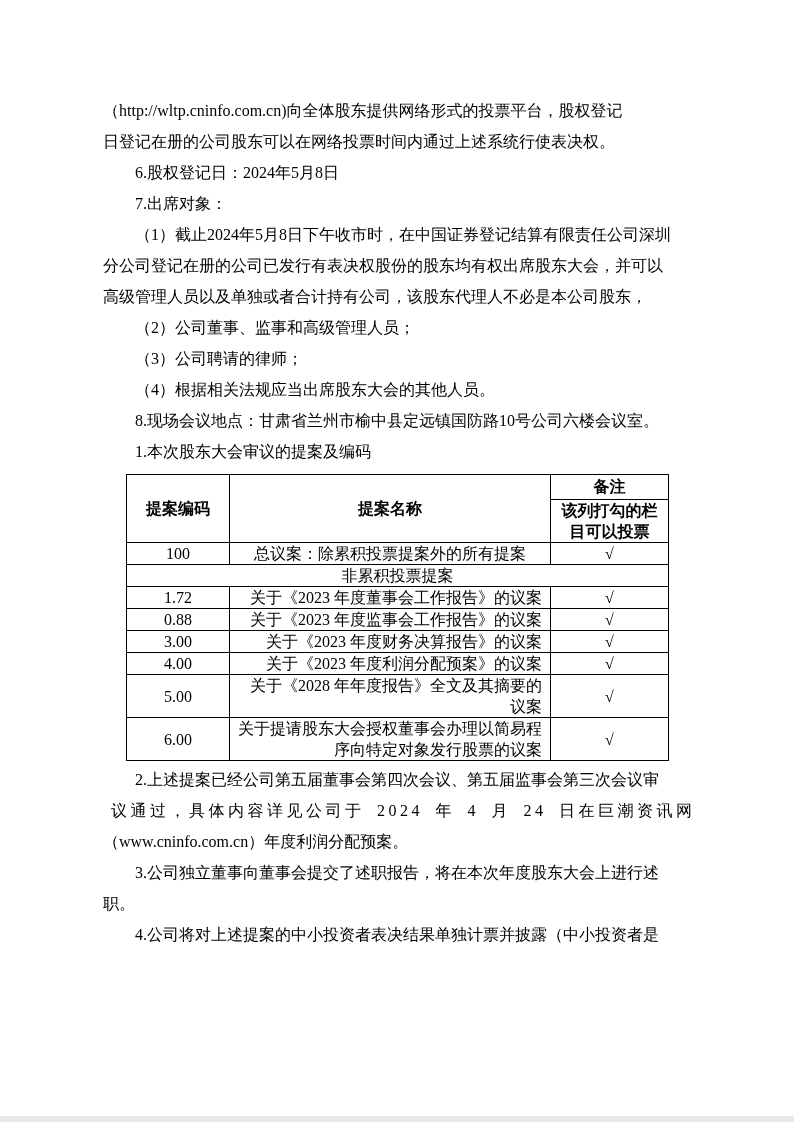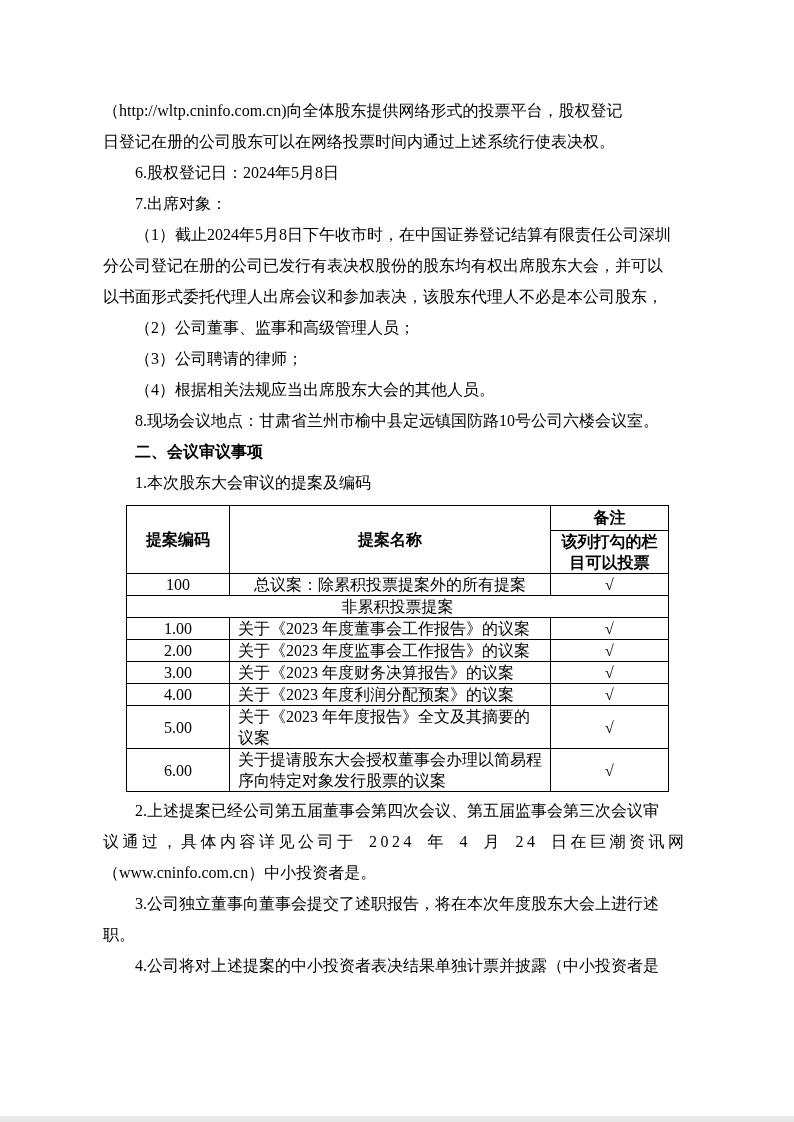--- a/index.html
+++ b/index.html
@@ -17,21 +17,21 @@
     left: 103px; top: 95px;
     width: 578px;
   }
   .line {
     font-size: 16px;
     line-height: 31px;
     white-space: nowrap;
   }
   .line.indent { padding-left: 32px; }
   .line.bold { font-weight: bold; }
-  .line.spread { letter-spacing: 3.5px; word-spacing: 5px; }
+  .line.spread { letter-spacing: 3.5px; word-spacing: 5px; margin-left: 8px; }
 
   table.proposals {
     border-collapse: collapse;
     table-layout: fixed;
     width: 542px;
     margin: 7px 0 3px 23px;
   }
   .proposals th, .proposals td {
     border: 1px solid #000000;
     font-size: 16px;
@@ -42,41 +42,40 @@
     font-weight: bold;
     line-height: 21px;
   }
   .proposals th.th-remark { height: 24px; line-height: 24px; }
   .proposals th.th-remark-note { height: 42px; font-family: Liberation Serif, serif; }
   .proposals tbody td {
     height: 21px;
     line-height: 21px;
   }
   .c-center { text-align: center; margin-left: 35px; }
-  .c-left { text-align: left; padding-left: 8px !important; padding-right: 8px !important; }
+  .c-left { text-align: right; padding-left: 8px !important; padding-right: 8px !important; }
 </style>
 </head>
 <body>
 
 <div class="page">
   <div class="content">
 
     <div id="lines-top">
         <div class="line">（http://wltp.cninfo.com.cn)向全体股东提供网络形式的投票平台，股权登记</div>
         <div class="line">日登记在册的公司股东可以在网络投票时间内通过上述系统行使表决权。</div>
         <div class="line indent">6.股权登记日：2024年5月8日</div>
         <div class="line indent">7.出席对象：</div>
         <div class="line indent">（1）截止2024年5月8日下午收市时，在中国证券登记结算有限责任公司深圳</div>
         <div class="line">分公司登记在册的公司已发行有表决权股份的股东均有权出席股东大会，并可以</div>
-        <div class="line">以书面形式委托代理人出席会议和参加表决，该股东代理人不必是本公司股东，</div>
+        <div class="line">高级管理人员以及单独或者合计持有公司，该股东代理人不必是本公司股东，</div>
         <div class="line indent">（2）公司董事、监事和高级管理人员；</div>
         <div class="line indent">（3）公司聘请的律师；</div>
         <div class="line indent">（4）根据相关法规应当出席股东大会的其他人员。</div>
         <div class="line indent">8.现场会议地点：甘肃省兰州市榆中县定远镇国防路10号公司六楼会议室。</div>
-        <div class="line indent bold">二、会议审议事项</div>
         <div class="line indent">1.本次股东大会审议的提案及编码</div>
       </div>
 
     <table class="proposals">
       <colgroup>
         <col style="width:103px">
         <col style="width:321px">
         <col style="width:118px">
       </colgroup>
       <thead>
@@ -92,55 +91,55 @@
       <tbody id="proposals-tbody">
           <tr>
             <td class="c-center">100</td>
             <td class="c-center">总议案：除累积投票提案外的所有提案</td>
             <td class="c-center">√</td>
           </tr>
           <tr>
             <td class="c-center" colspan="3">非累积投票提案</td>
           </tr>
           <tr>
-            <td class="c-center">1.00</td>
+            <td class="c-center">1.72</td>
             <td class="c-left">关于《2023 年度董事会工作报告》的议案</td>
             <td class="c-center">√</td>
           </tr>
           <tr>
-            <td class="c-center">2.00</td>
+            <td class="c-center">0.88</td>
             <td class="c-left">关于《2023 年度监事会工作报告》的议案</td>
             <td class="c-center">√</td>
           </tr>
           <tr>
             <td class="c-center">3.00</td>
             <td class="c-left">关于《2023 年度财务决算报告》的议案</td>
             <td class="c-center">√</td>
           </tr>
           <tr>
             <td class="c-center">4.00</td>
             <td class="c-left">关于《2023 年度利润分配预案》的议案</td>
             <td class="c-center">√</td>
           </tr>
           <tr>
             <td class="c-center">5.00</td>
-            <td class="c-left">关于《2023 年年度报告》全文及其摘要的议案</td>
+            <td class="c-left">关于《2028 年年度报告》全文及其摘要的议案</td>
             <td class="c-center">√</td>
           </tr>
           <tr>
             <td class="c-center">6.00</td>
             <td class="c-left">关于提请股东大会授权董事会办理以简易程序向特定对象发行股票的议案</td>
             <td class="c-center">√</td>
           </tr>
         </tbody>
     </table>
 
     <div id="lines-bottom">
         <div class="line indent">2.上述提案已经公司第五届董事会第四次会议、第五届监事会第三次会议审</div>
         <div class="line spread">议通过，具体内容详见公司于 2024 年 4 月 24 日在巨潮资讯网</div>
-        <div class="line">（www.cninfo.com.cn）中小投资者是。</div>
+        <div class="line">（www.cninfo.com.cn）年度利润分配预案。</div>
         <div class="line indent">3.公司独立董事向董事会提交了述职报告，将在本次年度股东大会上进行述</div>
         <div class="line">职。</div>
         <div class="line indent">4.公司将对上述提案的中小投资者表决结果单独计票并披露（中小投资者是</div>
       </div>
 
   </div>
 </div>
 
 </body></html>

